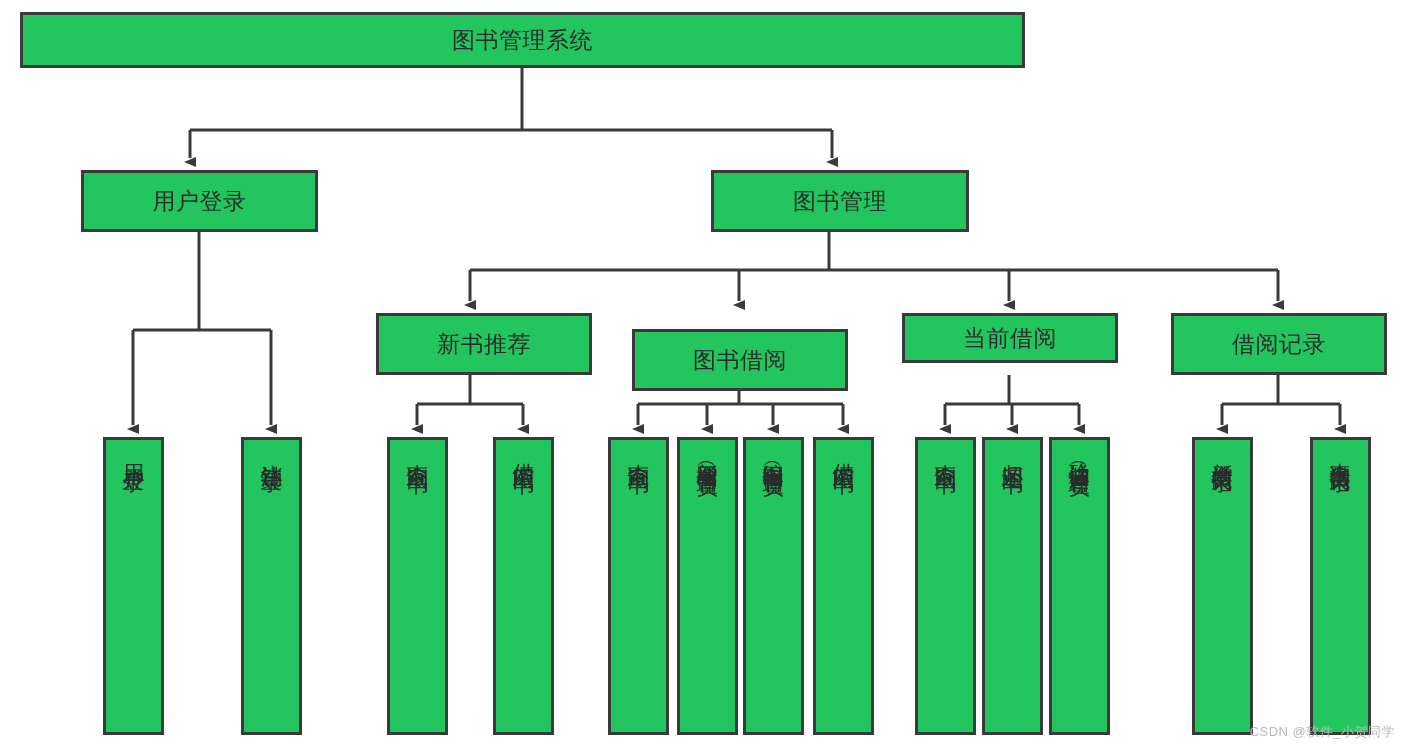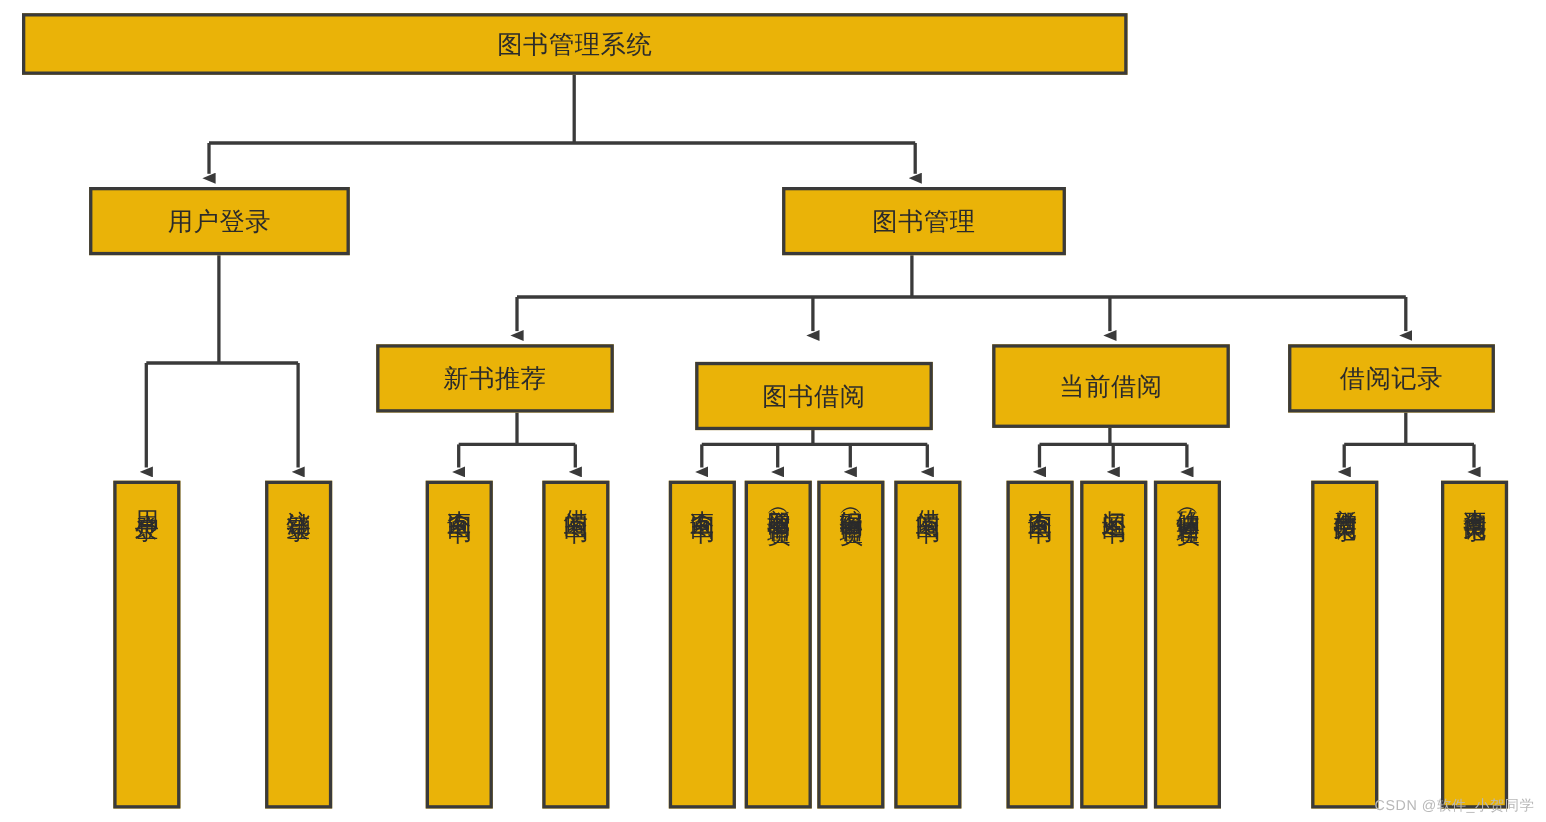--- a/index.html
+++ b/index.html
@@ -11,21 +11,21 @@
     position: relative;
     width: 1405px;
     height: 747px;
     background: #ffffff;
     font-family: "Liberation Sans", "DejaVu Sans", sans-serif;
     overflow: hidden;
   }
   .node {
     position: absolute;
     box-sizing: border-box;
-    background: #eab308;
+    background: #22c55e;
     border: 3px solid #3a3a3a;
     display: flex;
     align-items: center;
     justify-content: center;
     text-align: center;
   }
   .node.root   { border-width: 3px; }
   .node-label {
     font-size: 23px;
     color: #2b2b2b;
@@ -127,30 +127,30 @@
     <span class="node-label">图书管理系统</span>
   </div>
 
   <div class="node" style="left:81px; top:170px; width:237px; height:62px;">
     <span class="node-label">用户登录</span>
   </div>
   <div class="node" style="left:711px; top:170px; width:258px; height:62px;">
     <span class="node-label">图书管理</span>
   </div>
 
-  <div class="node" style="left:342px; top:313px; width:216px; height:62px;">
+  <div class="node" style="left:376px; top:313px; width:216px; height:62px;">
     <span class="node-label">新书推荐</span>
   </div>
   <div class="node" style="left:632px; top:313px; width:216px; height:62px;margin-top:16px;">
     <span class="node-label">图书借阅</span>
   </div>
-  <div class="node" style="left:902px; top:313px; width:216px; height:76px;">
+  <div class="node" style="left:902px; top:313px; width:216px; height:50px;">
     <span class="node-label">当前借阅</span>
   </div>
-  <div class="node" style="left:1171px; top:313px; width:188px; height:62px;">
+  <div class="node" style="left:1171px; top:313px; width:216px; height:62px;">
     <span class="node-label">借阅记录</span>
   </div>
 
   <div class="node leaf" style="left:103px; top:437px; width:61px; height:298px;">
     <span class="node-label">用户登录</span>
   </div>
   <div class="node leaf" style="left:241px; top:437px; width:61px; height:298px;">
     <span class="node-label">注销登录</span>
   </div>
 

